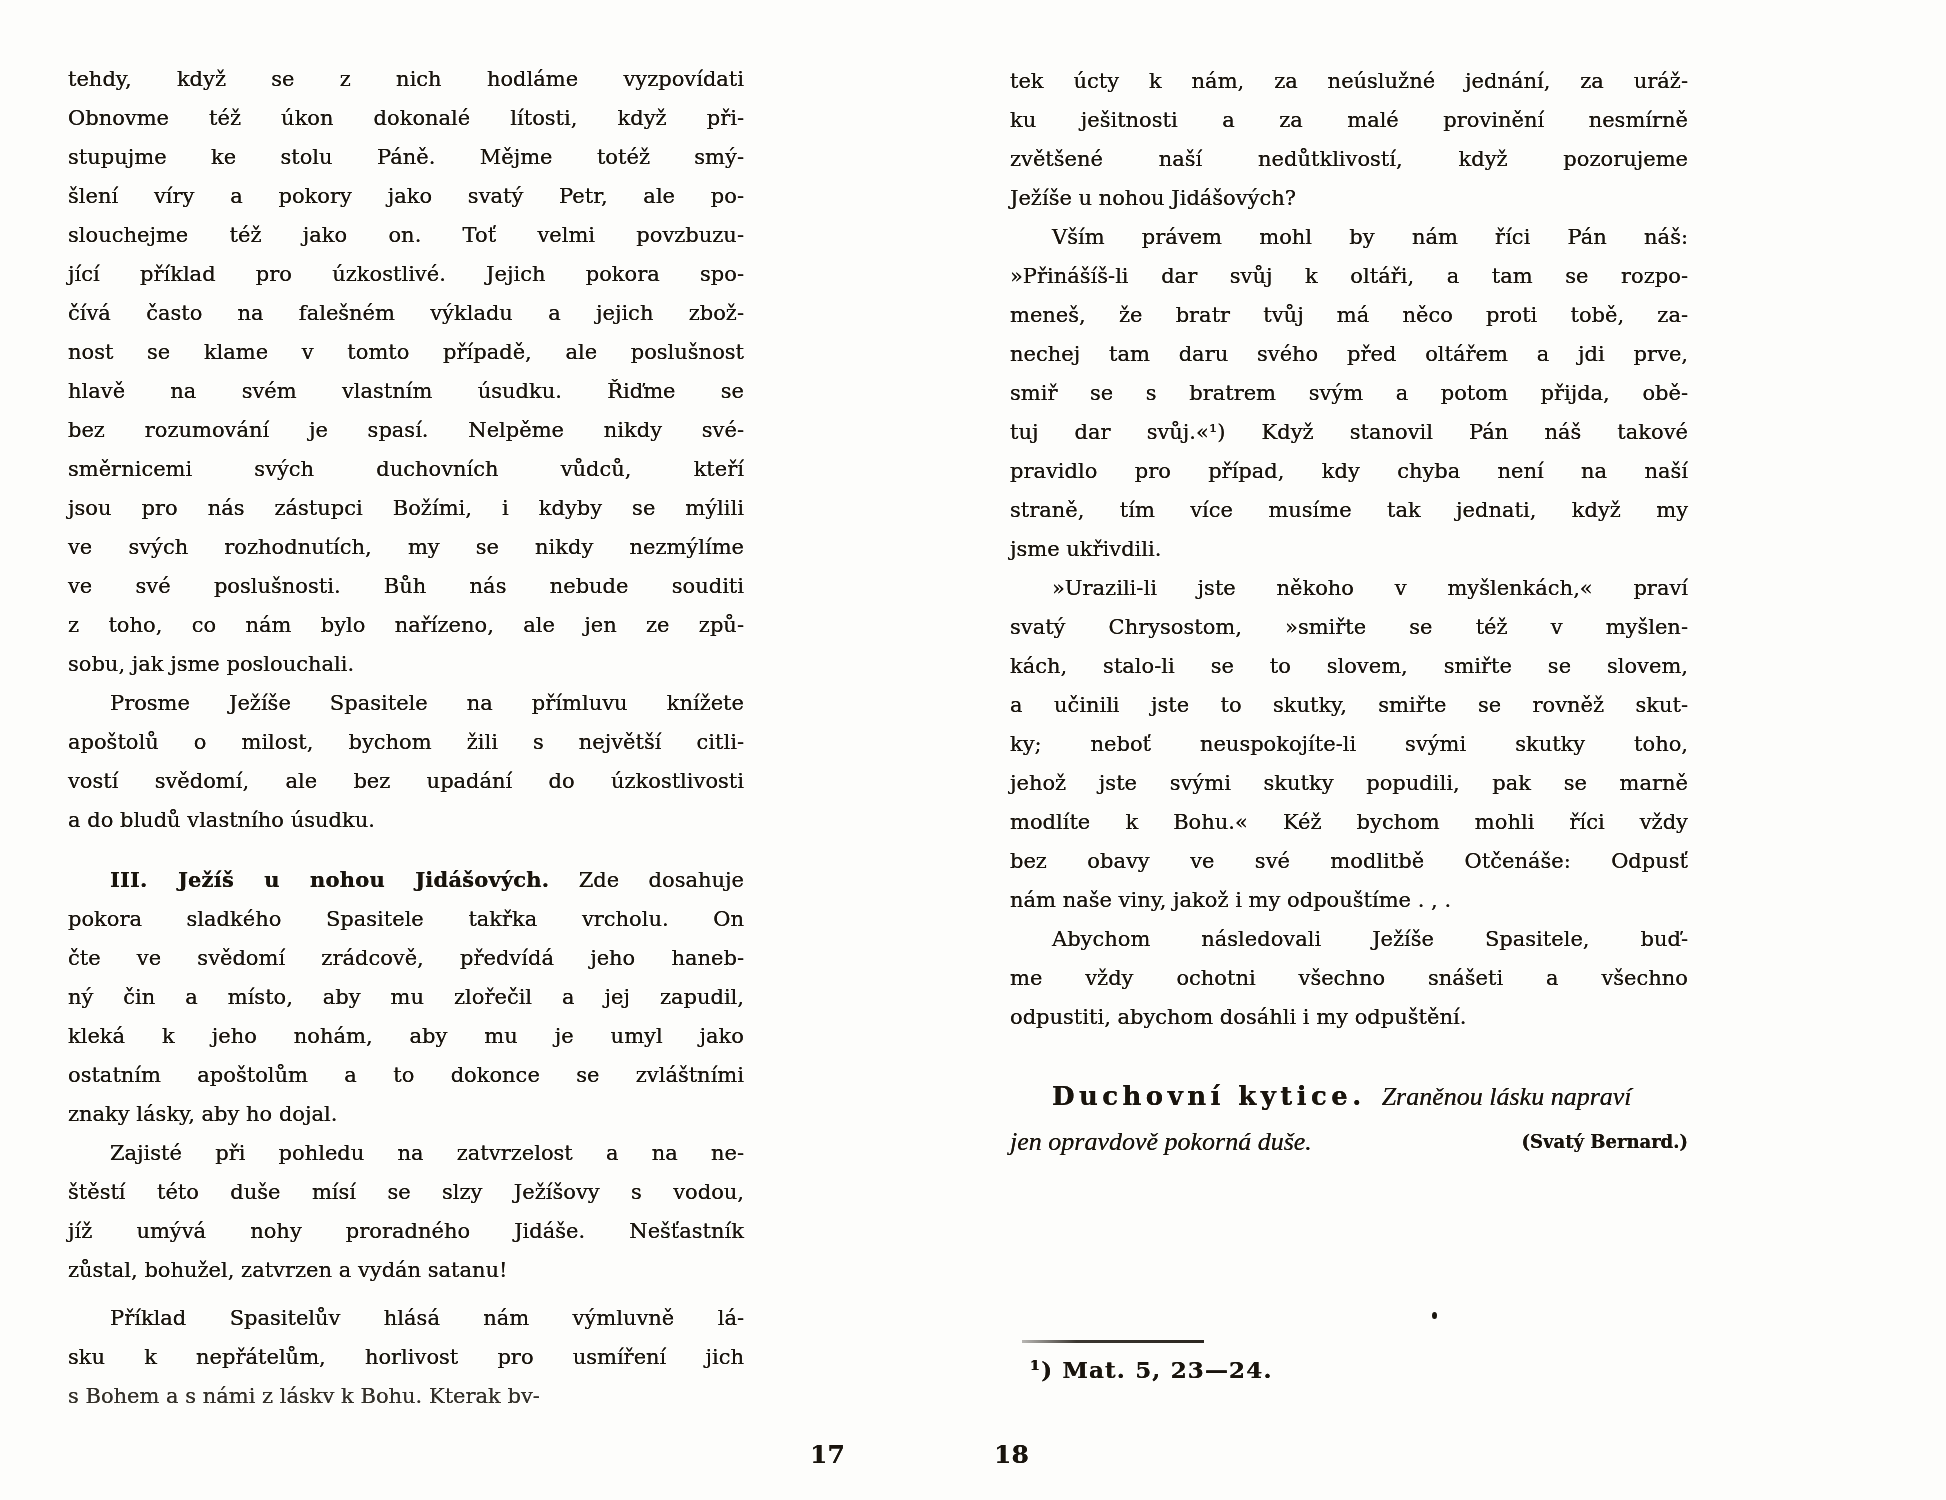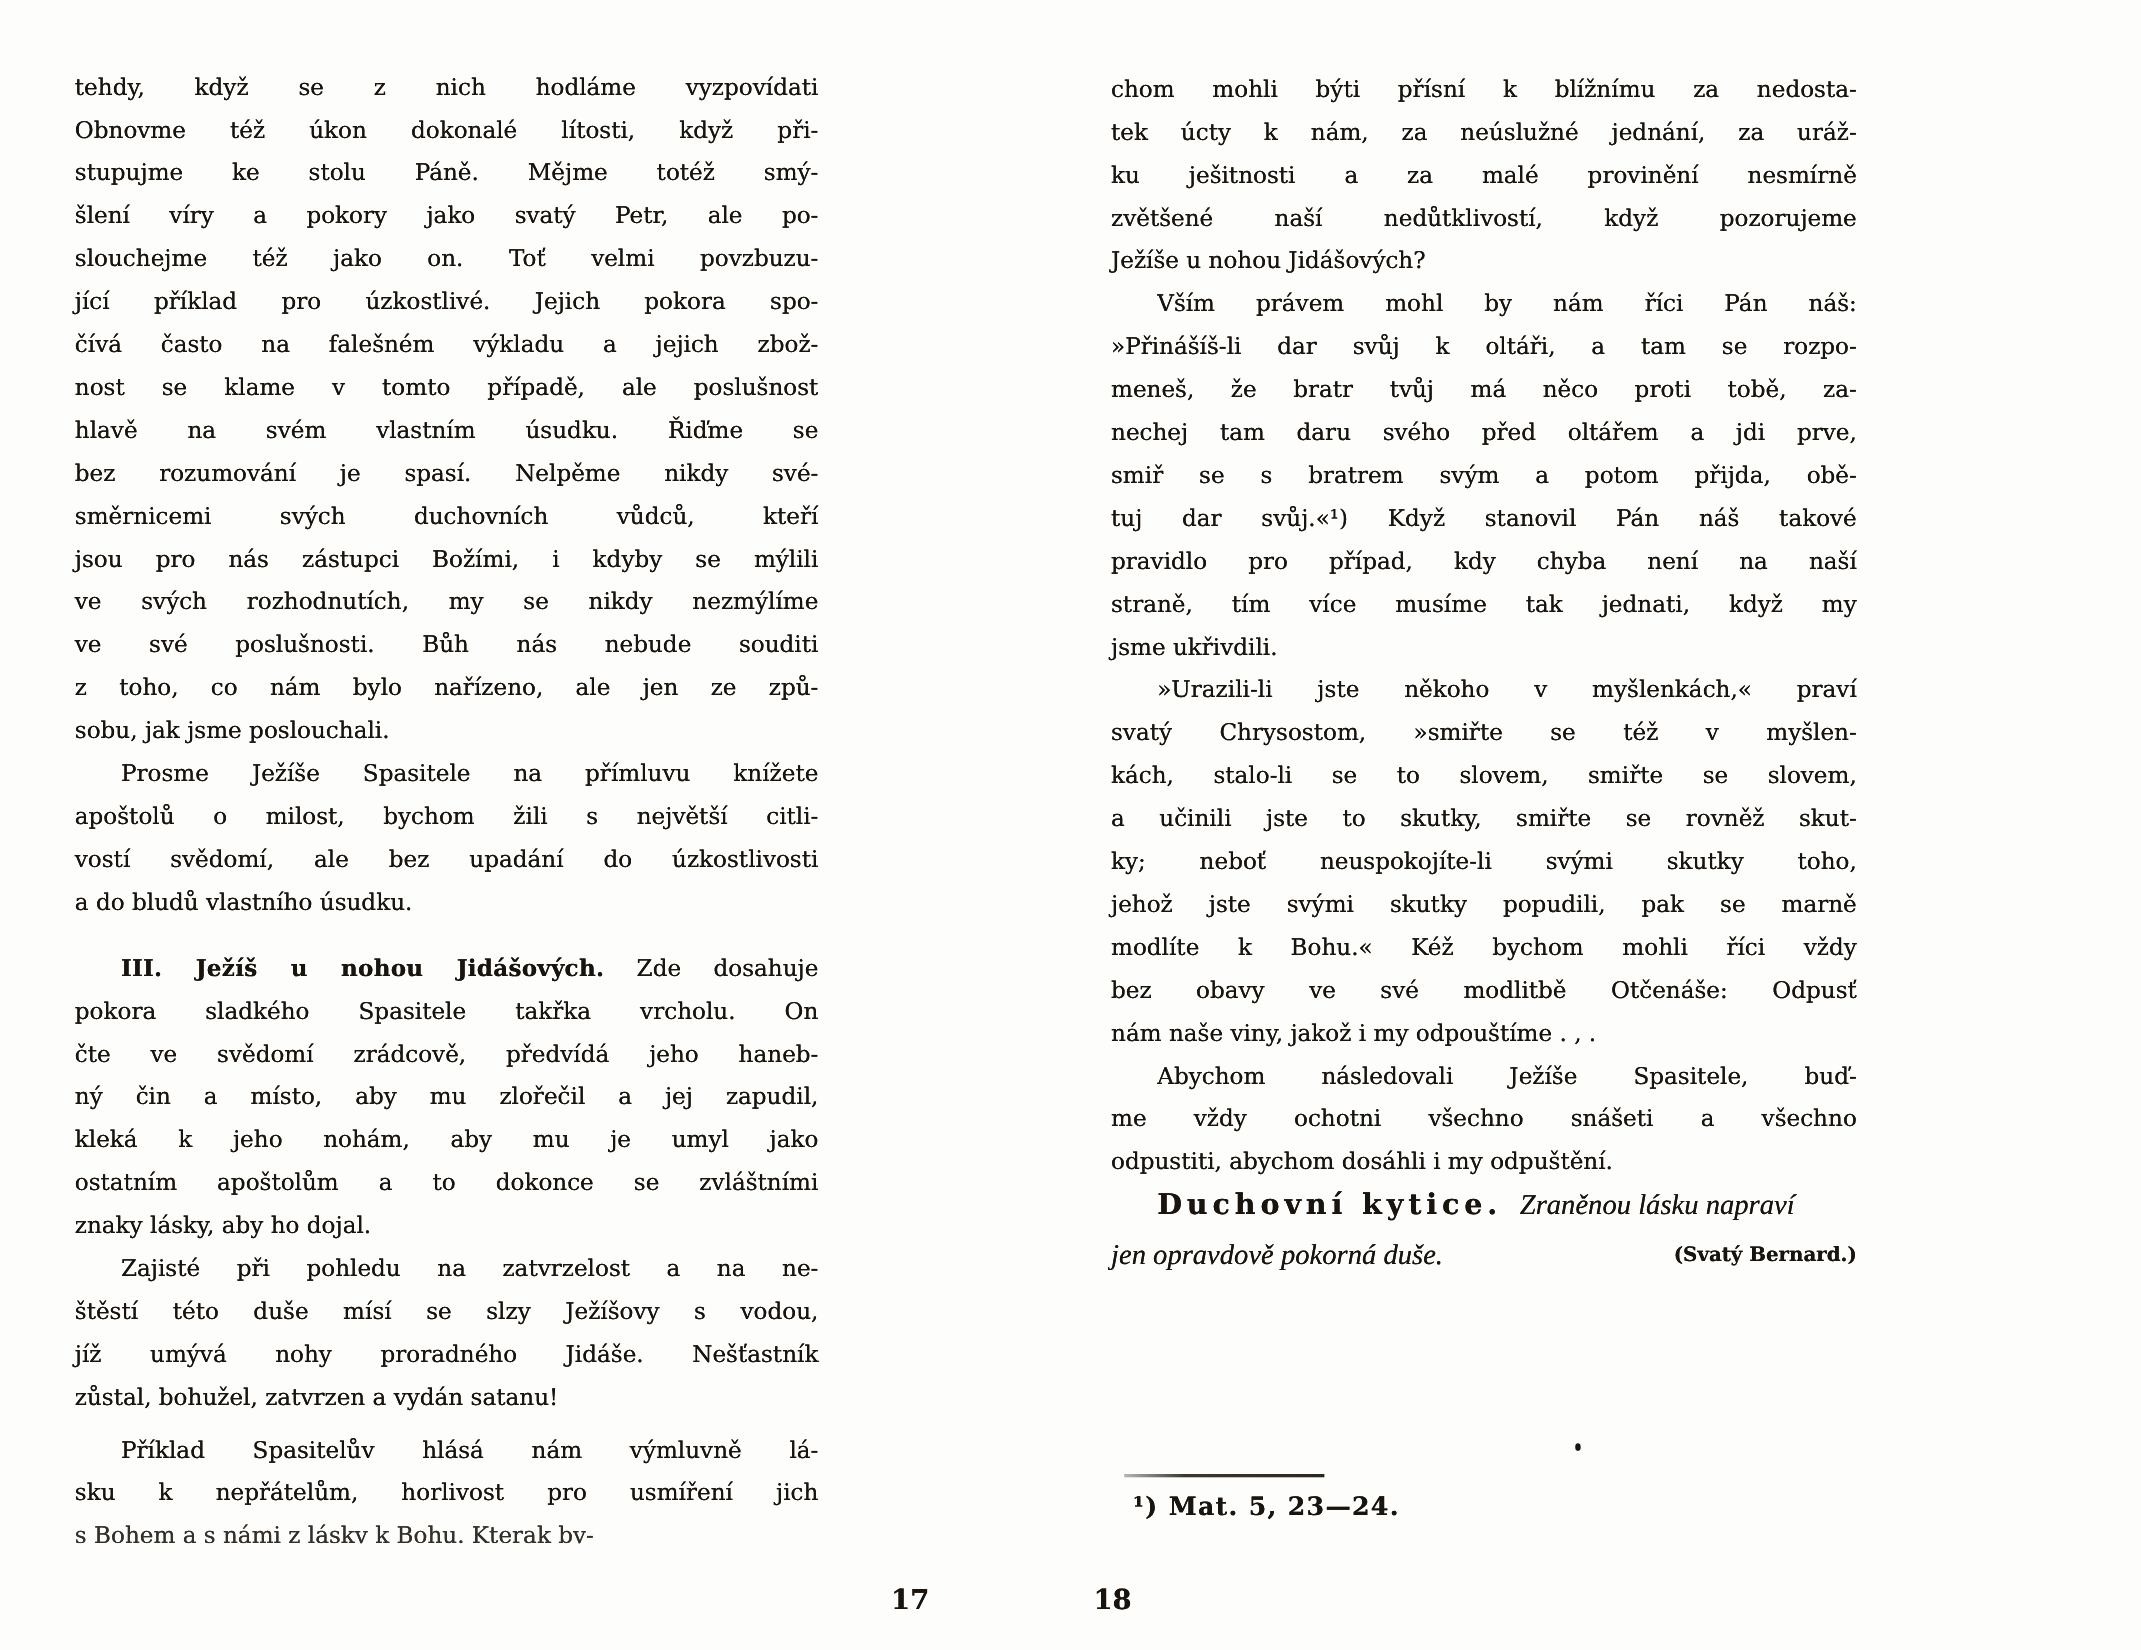--- a/index.html
+++ b/index.html
@@ -87,21 +87,20 @@
     </div>
     <div class="para gap-sm">
       <div class="tline indent">Příklad Spasitelův hlásá nám výmluvně lá-</div>
       <div class="tline">sku k nepřátelům, horlivost pro usmíření jich</div>
       <div class="tline last clip">s Bohem a s námi z lásky k Bohu. Kterak by-</div>
     </div>
   </div>
 
 <div id="col-right" class="page-col">
     <div class="para">
-      <div class="tline">chom mohli býti přísní k blížnímu za nedosta-</div>
       <div class="tline">tek úcty k nám, za neúslužné jednání, za uráž-</div>
       <div class="tline">ku ješitnosti a za malé provinění nesmírně</div>
       <div class="tline">zvětšené naší nedůtklivostí, když pozorujeme</div>
       <div class="tline last">Ježíše u nohou Jidášových?</div>
     </div>
     <div class="para">
       <div class="tline indent">Vším právem mohl by nám říci Pán náš:</div>
       <div class="tline">»Přinášíš-li dar svůj k oltáři, a tam se rozpo-</div>
       <div class="tline">meneš, že bratr tvůj má něco proti tobě, za-</div>
       <div class="tline">nechej tam daru svého před oltářem a jdi prve,</div>

